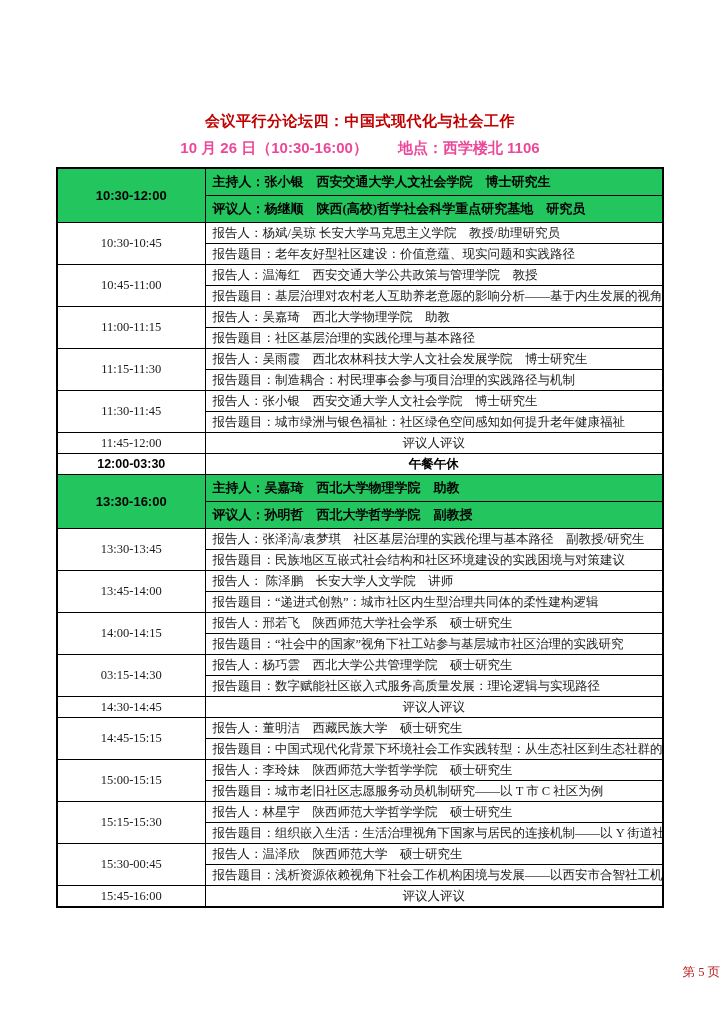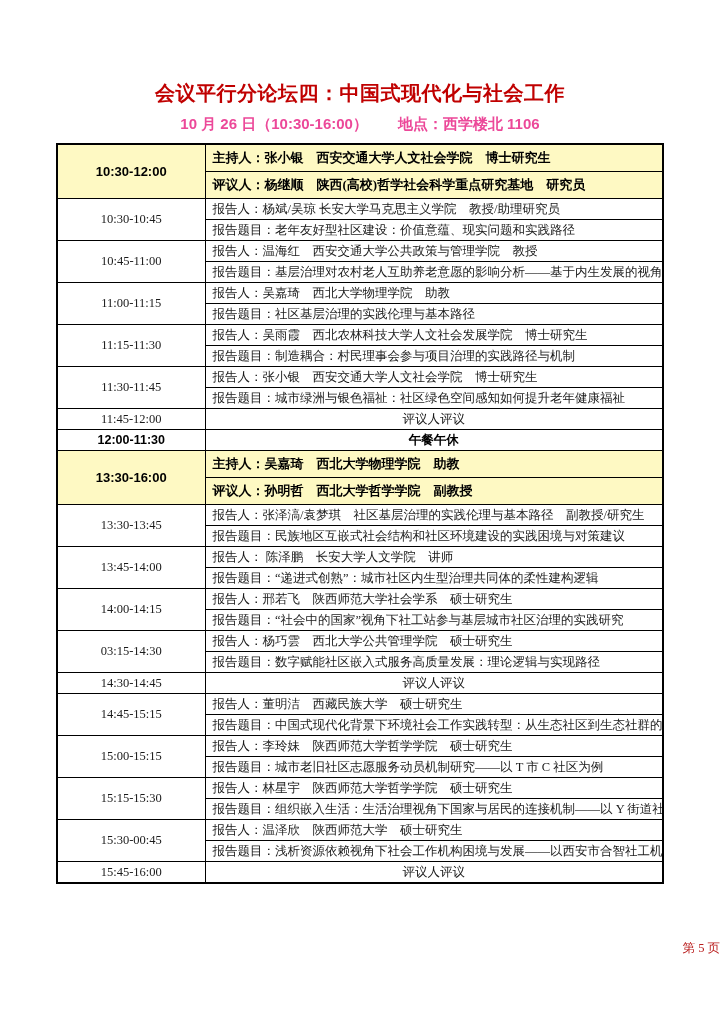--- a/index.html
+++ b/index.html
@@ -3,23 +3,23 @@
 <meta charset="utf-8">
 <style>
   html, body {
     margin: 0; padding: 0;
     width: 720px; height: 1018px;
     background: #ffffff;
     font-family: "Liberation Sans", sans-serif;
     overflow: hidden;
   }
   .doc-title {
-    margin: 0; padding-top: 80px;
-    text-align: center;
-    font-size: 20px; font-weight: bold;
+    margin: 0; padding-top: 112px;
+    text-align: center;
+    font-size: 15px; font-weight: bold;
     color: #C00000;
     letter-spacing: 0.5px;
   }
   .doc-subtitle {
     margin: 0; padding-top: 8px;
     text-align: center;
     font-size: 15px; font-weight: bold;
     color: #ec4899;
   }
   table.schedule {
@@ -47,21 +47,21 @@
   }
   td.content {
     text-align: left;
     font-family: "Liberation Serif", serif;
   }
   td.center-label {
     text-align: center;
     font-family: "Liberation Serif", serif;
   }
   tr.r-chair td {
-    background: #fef9c3;
+    background: #22c55e;
     font-weight: bold;
     height: 26px;
     font-size: 13px;
     color: #000;
   }
   tr.r-chair td.time,
   tr.r-break td.time {
     font-family: "Liberation Sans", sans-serif;
   }
   tr.r-talk td { height: 20px; }
@@ -132,21 +132,21 @@
         <td class="content">报告人：张小银　西安交通大学人文社会学院　博士研究生</td>
       </tr>
       <tr class="r-talk">
         <td class="content">报告题目：城市绿洲与银色福祉：社区绿色空间感知如何提升老年健康福祉</td>
       </tr>
       <tr class="r-review">
         <td class="time">11:45-12:00</td>
         <td class="center-label">评议人评议</td>
       </tr>
       <tr class="r-break">
-        <td class="time">12:00-11:30</td>
+        <td class="time">12:00-03:30</td>
         <td class="center-label">午餐午休</td>
       </tr>
       <tr class="r-chair">
         <td class="time" rowspan="2">13:30-16:00</td>
         <td class="content">主持人：吴嘉琦　西北大学物理学院　助教</td>
       </tr>
       <tr class="r-chair">
         <td class="content">评议人：孙明哲　西北大学哲学学院　副教授</td>
       </tr>
       <tr class="r-talk">

